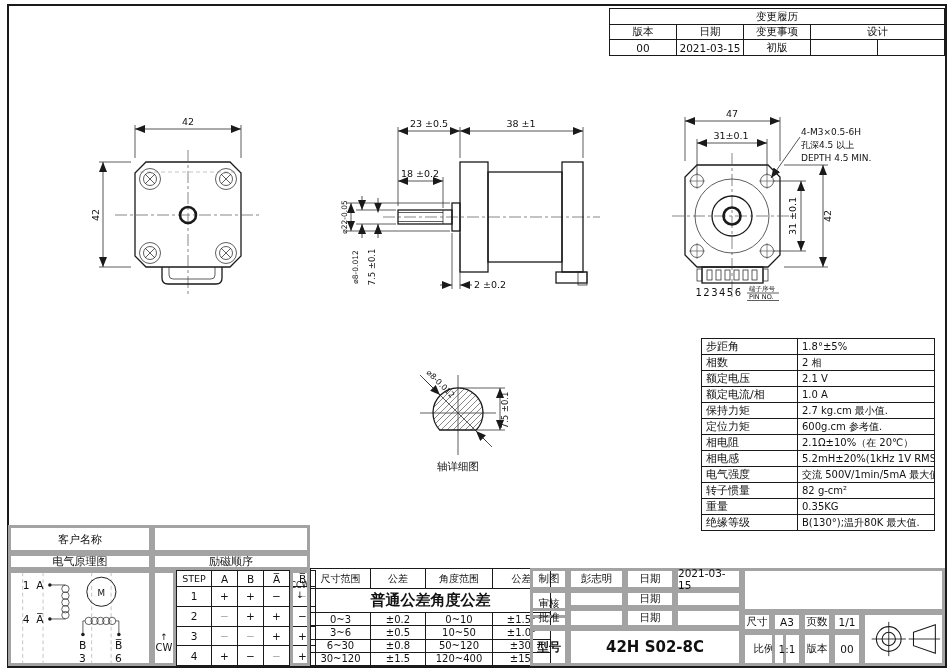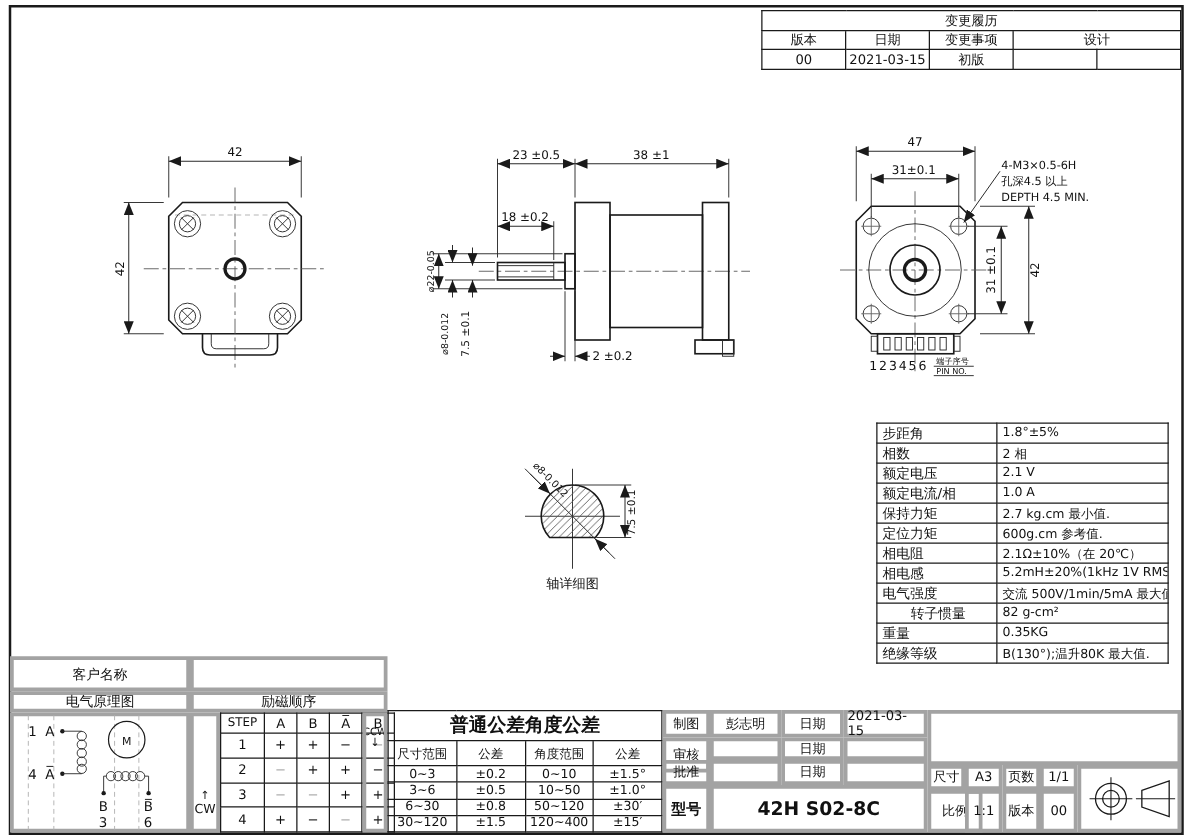--- a/index.html
+++ b/index.html
@@ -261,21 +261,21 @@
         </tr>
     <tr>
           <td style="font-size:11px;text-align:left;padding-left:4px;">相电感</td>
           <td style="font-size:10px;text-align:left;padding-left:4px;">5.2mH±20%(1kHz 1V RMS)</td>
         </tr>
     <tr>
           <td style="font-size:11px;text-align:left;padding-left:4px;">电气强度</td>
           <td style="font-size:10px;text-align:left;padding-left:4px;">交流 500V/1min/5mA 最大值.</td>
         </tr>
     <tr>
-          <td style="font-size:11px;text-align:center;padding-left:4px;">转子惯量</td>
+          <td style="font-size:11px;text-align:left;padding-left:4px;">转子惯量</td>
           <td style="font-size:10px;text-align:left;padding-left:4px;">82 g-cm²</td>
         </tr>
     <tr>
           <td style="font-size:11px;text-align:left;padding-left:4px;">重量</td>
           <td style="font-size:10px;text-align:left;padding-left:4px;">0.35KG</td>
         </tr>
     <tr>
           <td style="font-size:11px;text-align:left;padding-left:4px;">绝缘等级</td>
           <td style="font-size:10px;text-align:left;padding-left:4px;">B(130°);温升80K 最大值.</td>
         </tr>
@@ -382,28 +382,28 @@
     </table>
 
   <div class="cell" style="left:290px;top:570px;width:20px;height:96px;flex-direction:column;justify-content:flex-start;padding-top:8px;font-size:8px;overflow:hidden;">
     <span>CCW</span>
     <span style="font-size:9px;">↓</span>
   </div>
 
 
   <table class="grid abs" style="left:310px;top:568px;width:220px;height:98px;font-size:10px;">
     <tbody>
-        <tr style="height:24px;">
-      <td colspan="4" style="font-size:15px;font-weight:bold;">普通公差角度公差</td>
-    </tr>
-    <tr style="height:20px;">
+        <tr style="height:20px;">
       <td style="width:55px;">尺寸范围</td>
       <td style="width:50px;">公差</td>
       <td style="width:62px;">角度范围</td>
       <td style="width:53px;">公差</td>
+    </tr>
+    <tr style="height:24px;">
+      <td colspan="4" style="font-size:15px;font-weight:bold;">普通公差角度公差</td>
     </tr>
     <tr>
           <td>0~3</td>
           <td>±0.2</td>
           <td>0~10</td>
           <td>±1.5°</td>
         </tr>
     <tr>
           <td>3~6</td>
           <td>±0.5</td>

